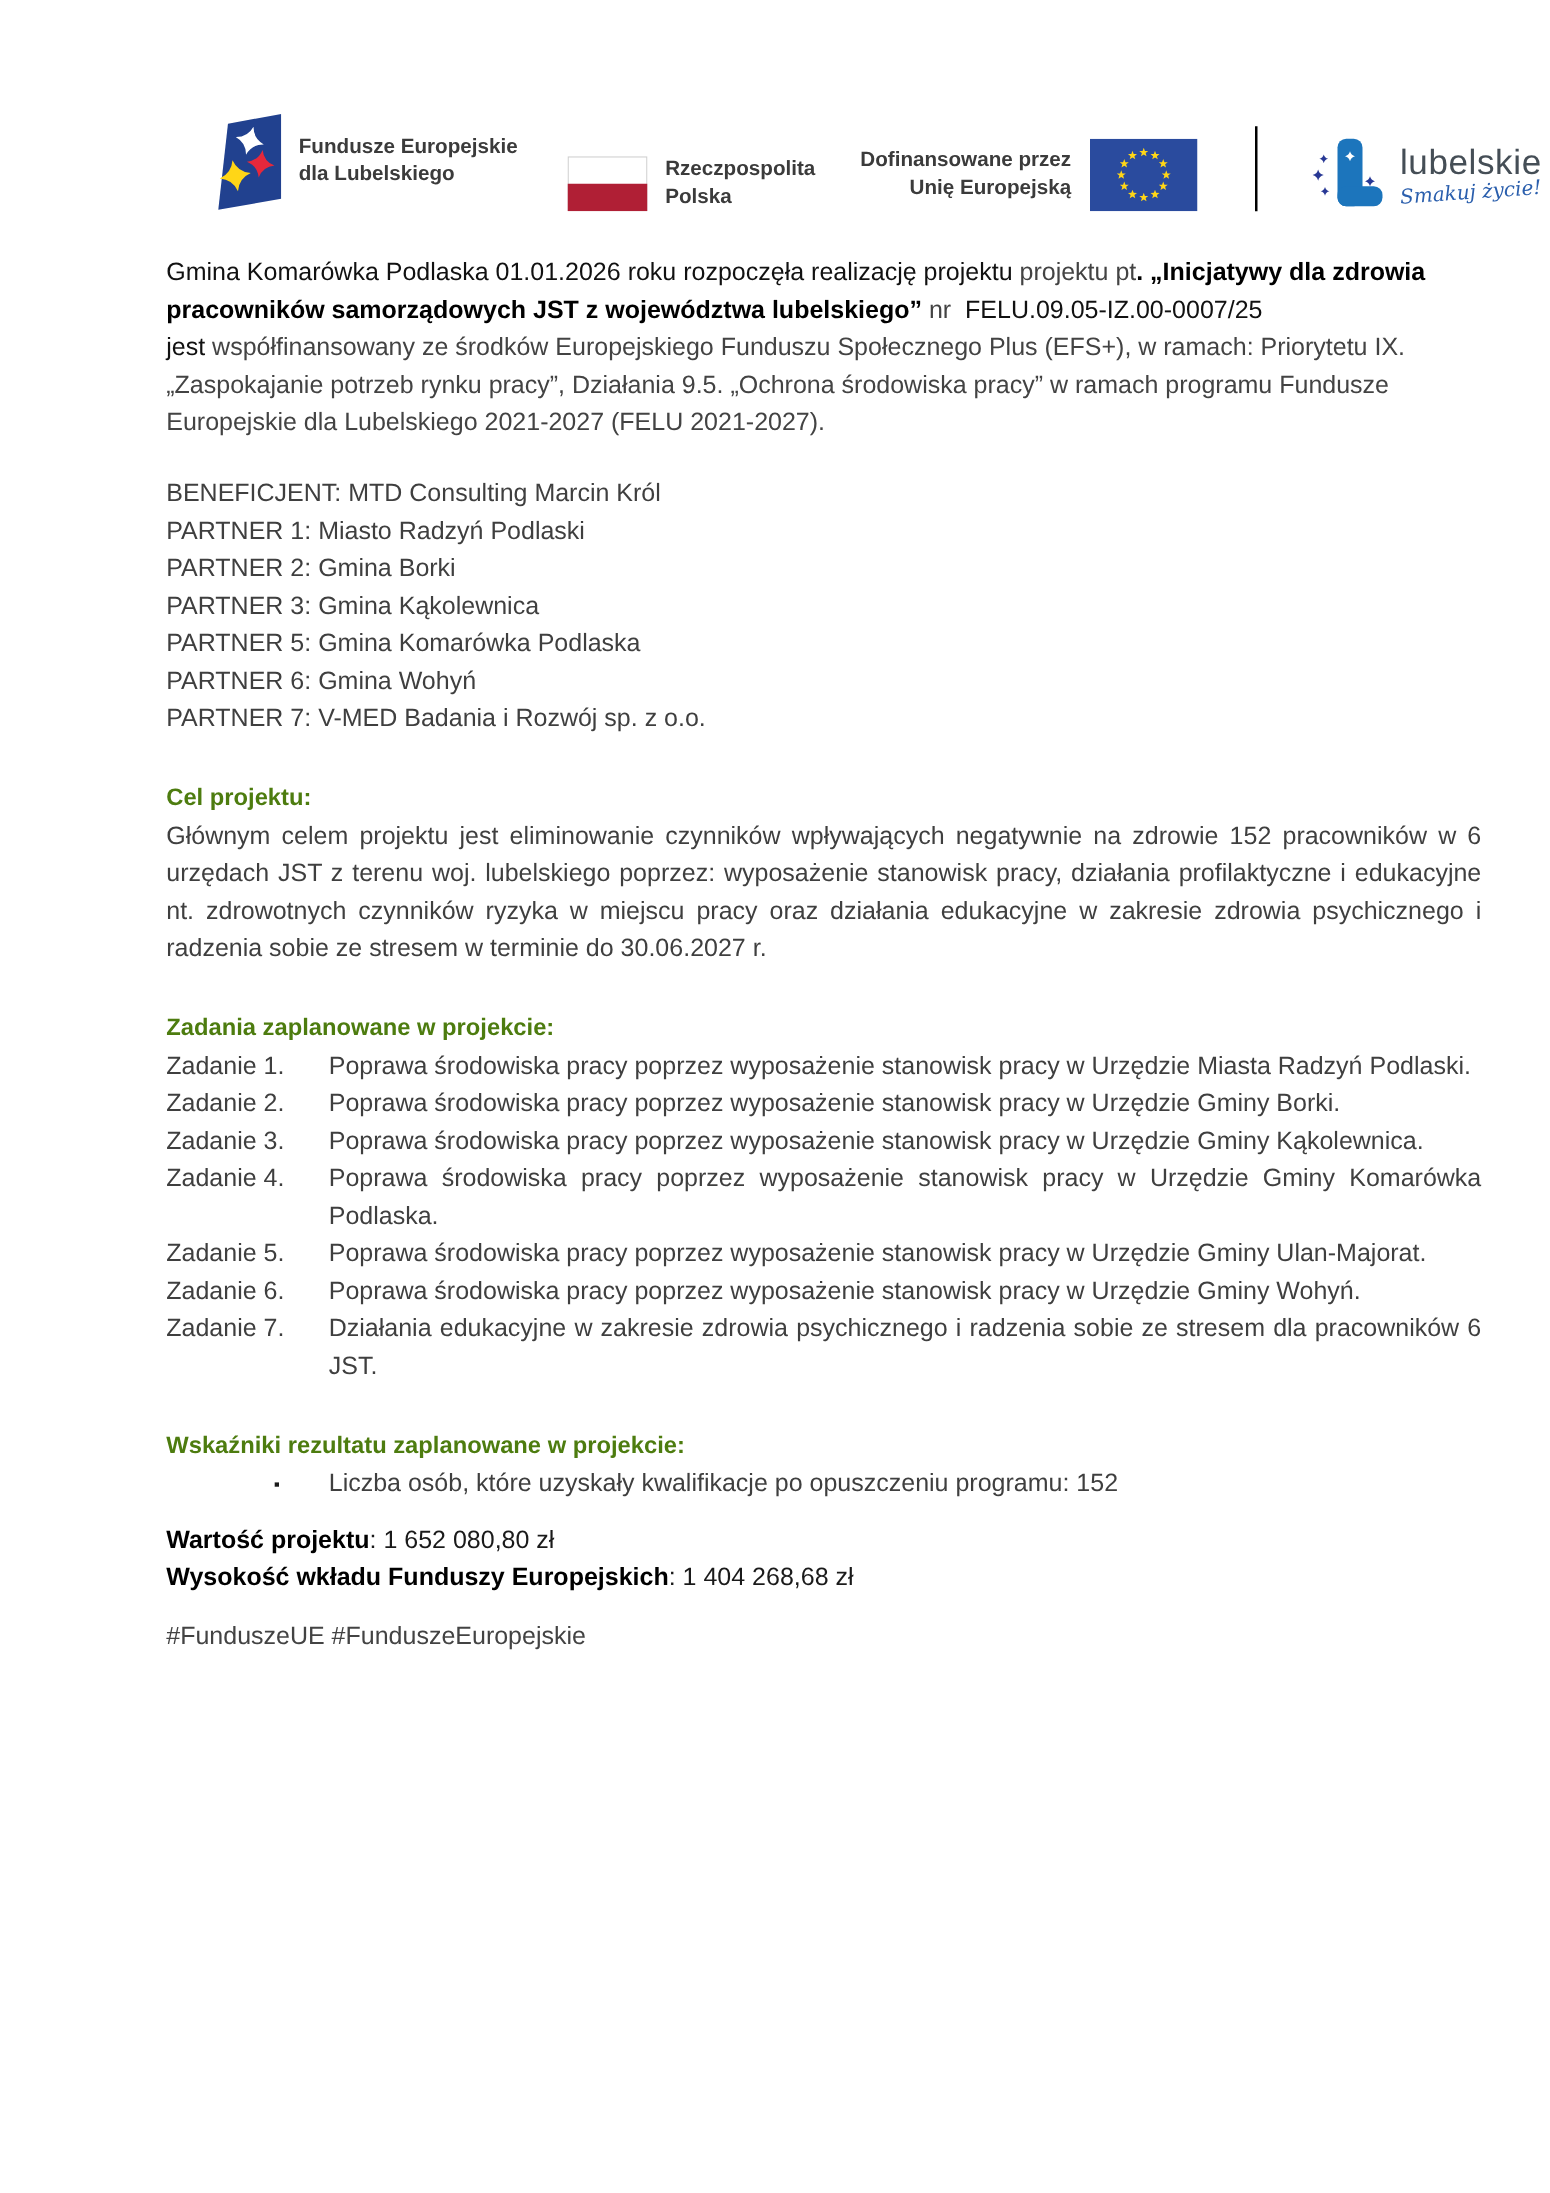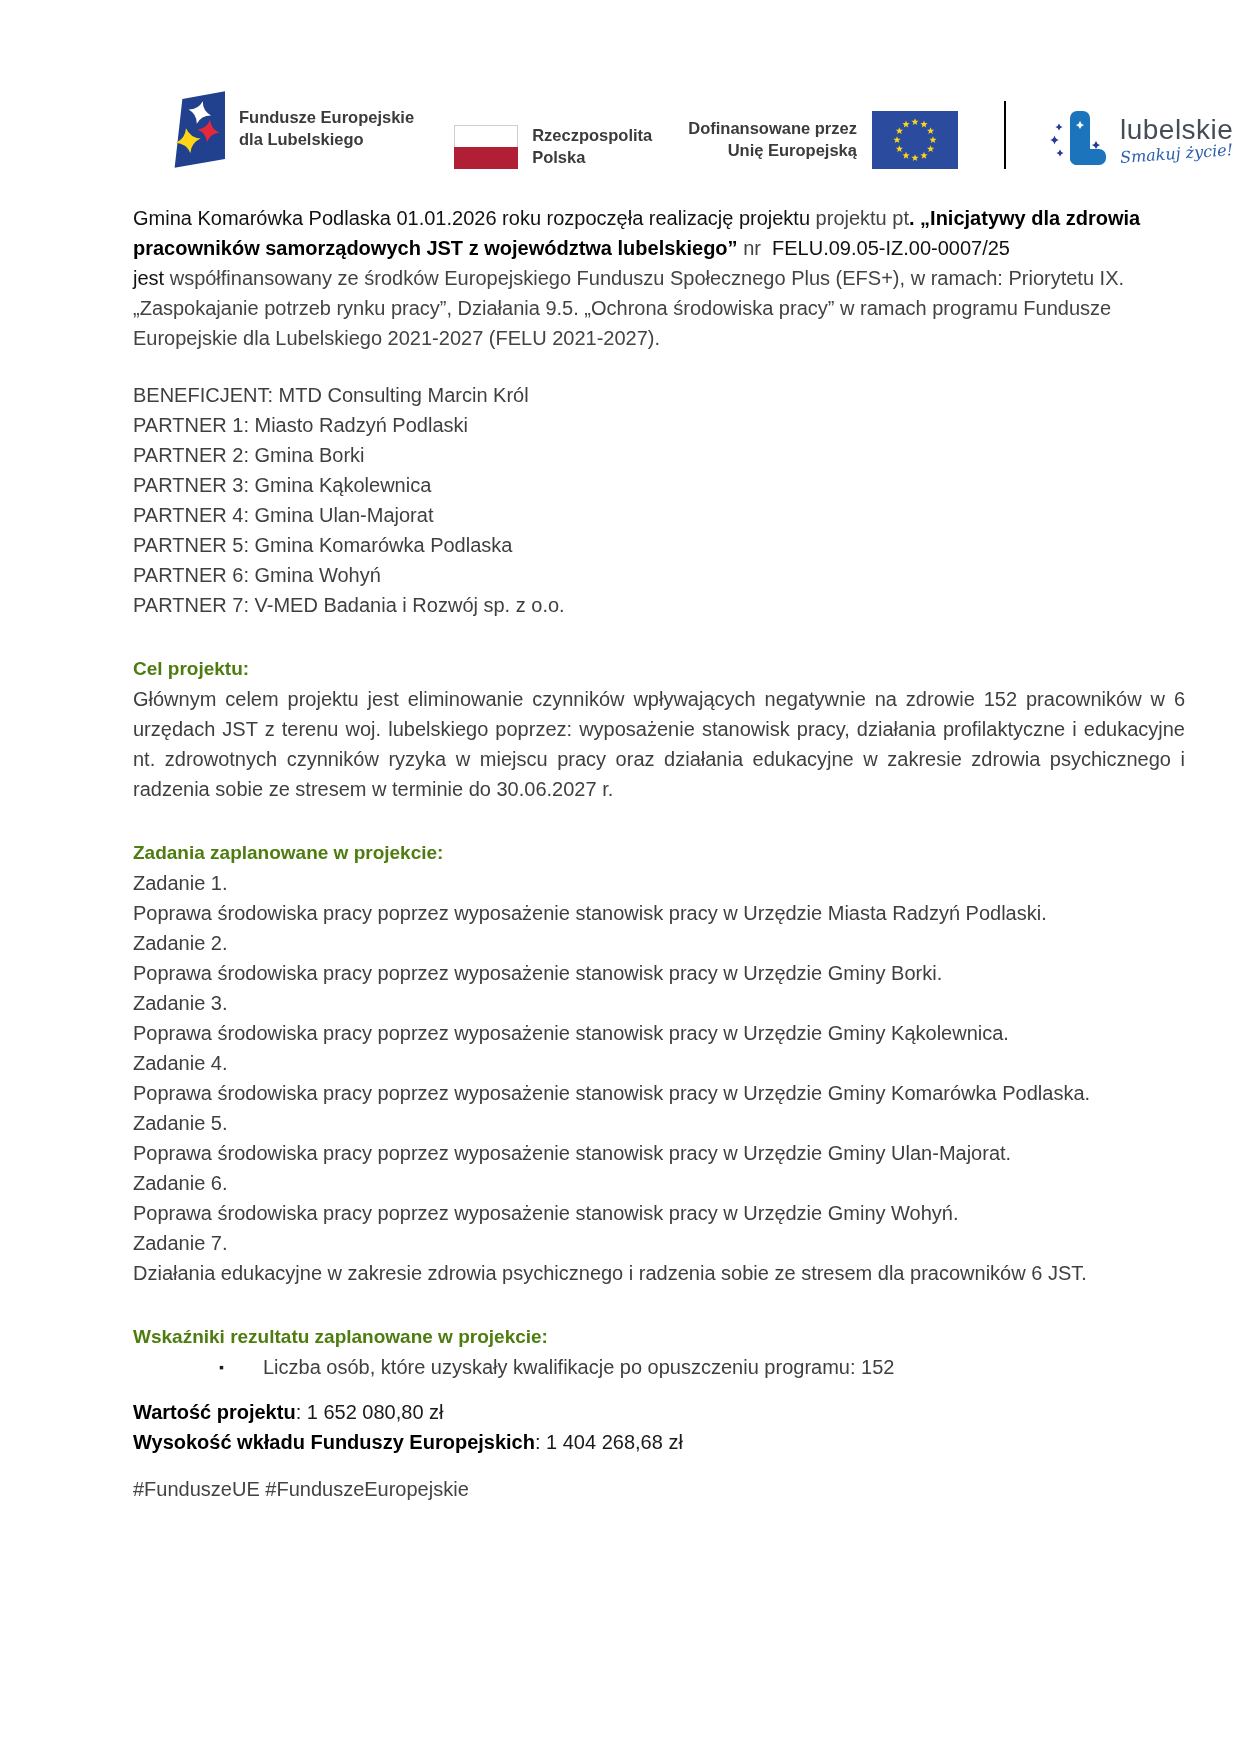--- a/index.html
+++ b/index.html
@@ -26,21 +26,21 @@
   .doc{margin:34px 55px 0 133px;font-size:20px;line-height:30px;color:#3f3f3f;}
   .c-black{color:#111111;}
   .c-gray{color:#434343;}
   .bold{font-weight:700;color:#000000;}
   p{margin:0;}
   .intro{text-align:left;}
   .participants{margin-top:27px;}
   .participants div{line-height:30px;}
   h3.sec{font-size:19px;line-height:30px;font-weight:700;color:#4d7c0f;margin:34px 0 0 0;}
   .just{text-align:justify;}
-  .task{display:flex;flex-direction:column;}
+  .task{display:flex;}
   .task-label{width:130px;flex-shrink:0;}
   .task-text{flex:1;text-align:justify;}
   .bullet-row{display:flex;padding-left:86px;}
   .bullet{width:44px;flex-shrink:0;font-size:14px;color:#1a1a1a;}
   .summary{margin-top:15px;}
   .summary .val{color:#1a1a1a;}
   .summary+.summary{margin-top:0;}
   .hashtags{margin-top:17px;color:#434343;}
 </style>
 </head>
@@ -119,21 +119,20 @@
 
   <div class="doc">
 
     <p class="intro"><span class="c-black">Gmina Komarówka Podlaska 01.01.2026 roku rozpoczęła realizację projektu </span><span class="c-gray">projektu pt</span><span class="bold">. „Inicjatywy dla zdrowia pracowników samorządowych JST z województwa lubelskiego”</span><span class="c-gray"> nr</span><span class="c-black">&nbsp; FELU.09.05-IZ.00-0007/25</span><br><span class="c-black">jest</span><span class="c-gray"> współfinansowany ze środków Europejskiego Funduszu Społecznego Plus (EFS+), w ramach: Priorytetu IX. „Zaspokajanie potrzeb rynku pracy”, Działania 9.5. „Ochrona środowiska pracy” w ramach programu Fundusze Europejskie dla Lubelskiego 2021-2027 (FELU 2021-2027).</span></p>
 
     <div class="participants">
       <div>BENEFICJENT: MTD Consulting Marcin Król</div>
       <div>PARTNER 1: Miasto Radzyń Podlaski</div>
       <div>PARTNER 2: Gmina Borki</div>
       <div>PARTNER 3: Gmina Kąkolewnica</div>
-      <div>PARTNER 4: Gmina Ulan-Majorat</div>
       <div>PARTNER 5: Gmina Komarówka Podlaska</div>
       <div>PARTNER 6: Gmina Wohyń</div>
       <div>PARTNER 7: V-MED Badania i Rozwój sp. z o.o.</div>
     </div>
 
     <h3 class="sec">Cel projektu:</h3>
     <p class="just">Głównym celem projektu jest eliminowanie czynników wpływających negatywnie na zdrowie 152 pracowników w 6 urzędach JST z terenu woj. lubelskiego poprzez: wyposażenie stanowisk pracy, działania profilaktyczne i edukacyjne nt. zdrowotnych czynników ryzyka w miejscu pracy oraz działania edukacyjne w zakresie zdrowia psychicznego i radzenia sobie ze stresem w terminie do 30.06.2027 r.</p>
 
     <h3 class="sec">Zadania zaplanowane w projekcie:</h3>
     <div>

